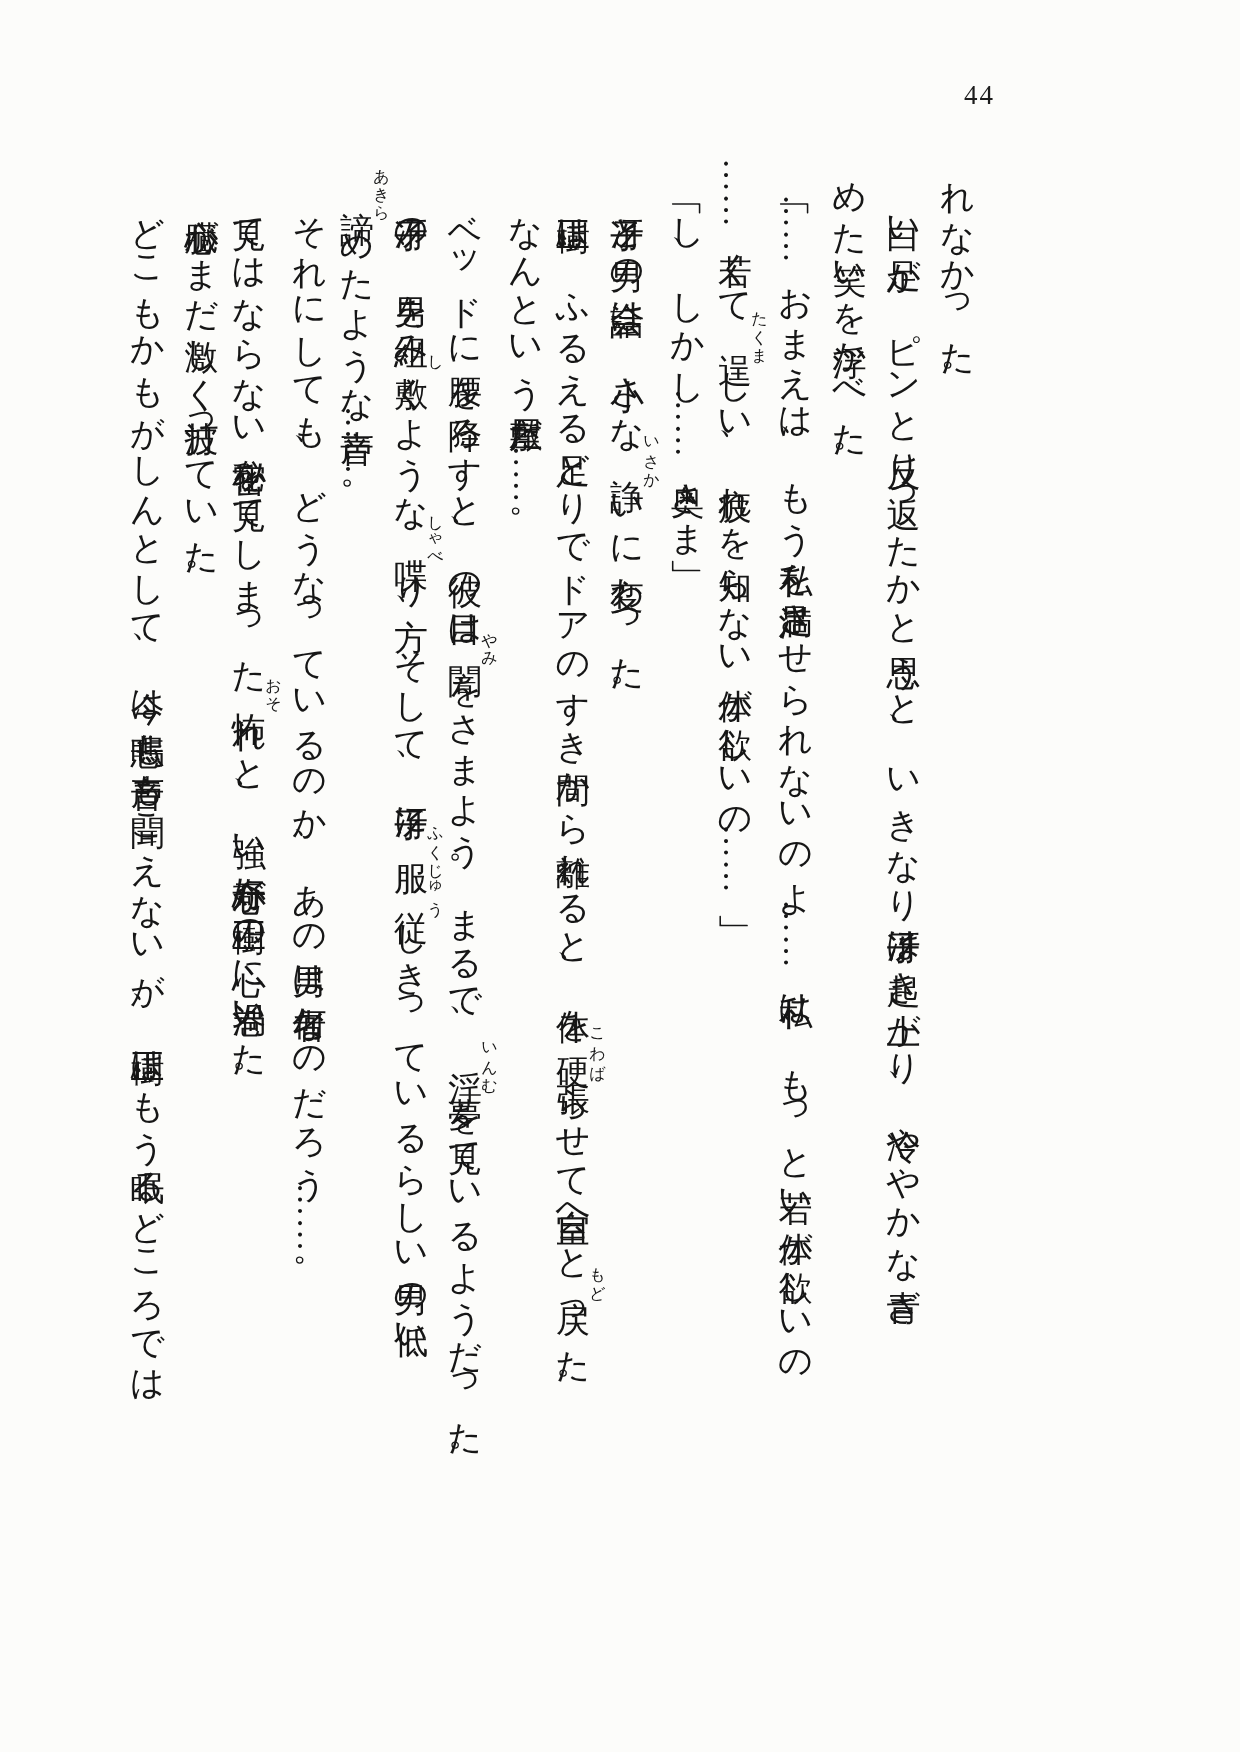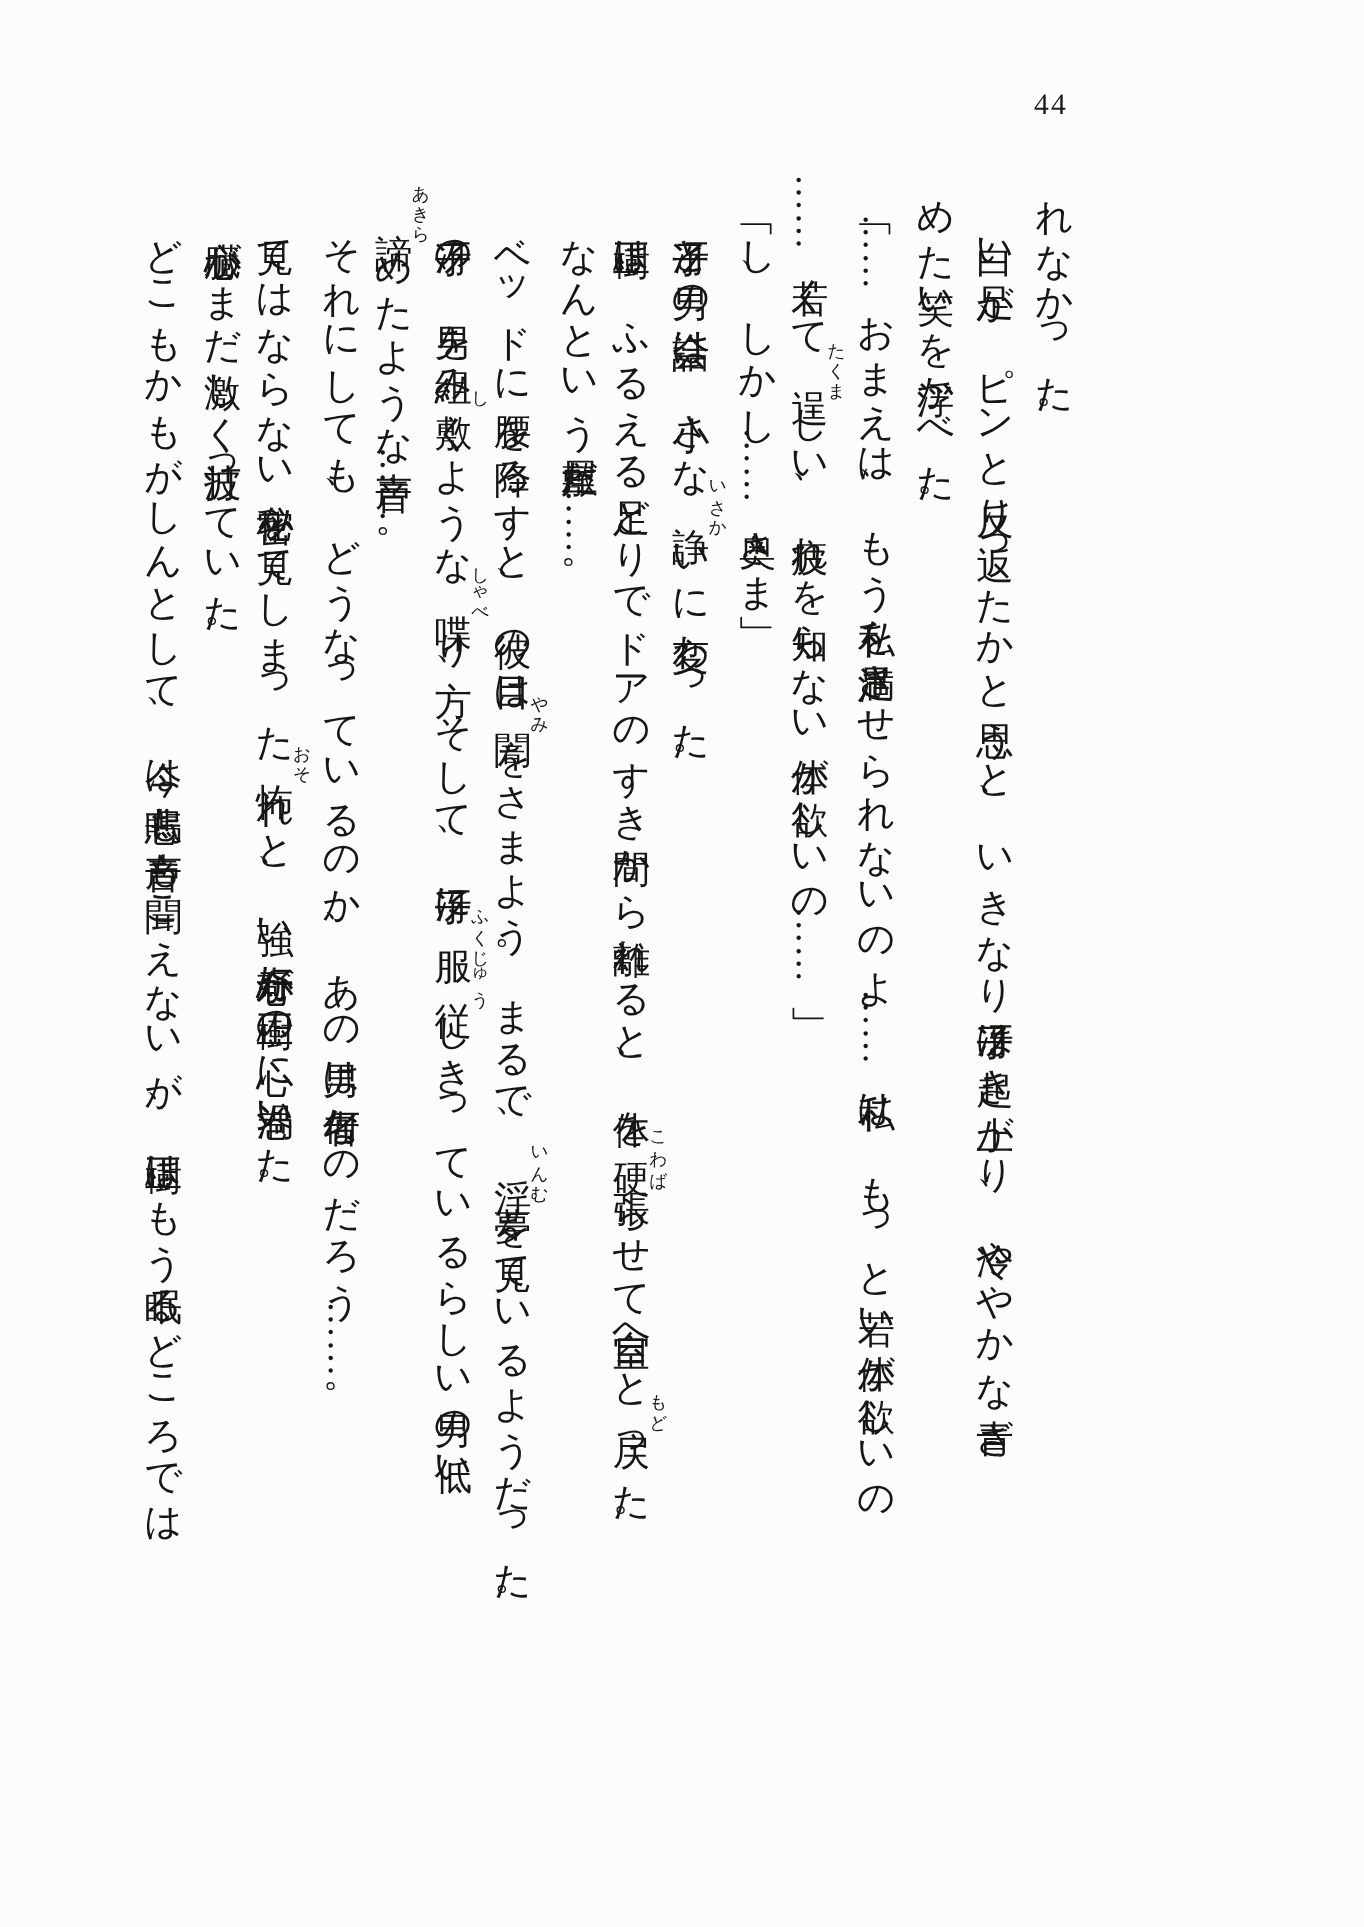--- a/index.html
+++ b/index.html
@@ -13,21 +13,21 @@
     height: 1752px;
     margin: 0 auto;
     background: #fcfcfa;
     overflow: hidden;
     font-family: "Liberation Serif", "DejaVu Serif", serif;
     color: #161616;
   }
   .page-number {
     position: absolute;
     top: 80px;
-    left: 940px;
+    left: 964px;
     font-size: 27px;
     letter-spacing: 2px;
     color: #1c1c1c;
   }
   .text-block {
     position: absolute;
     top: 158px;
     right: 256px;
     width: 864px;
     height: 1400px;

